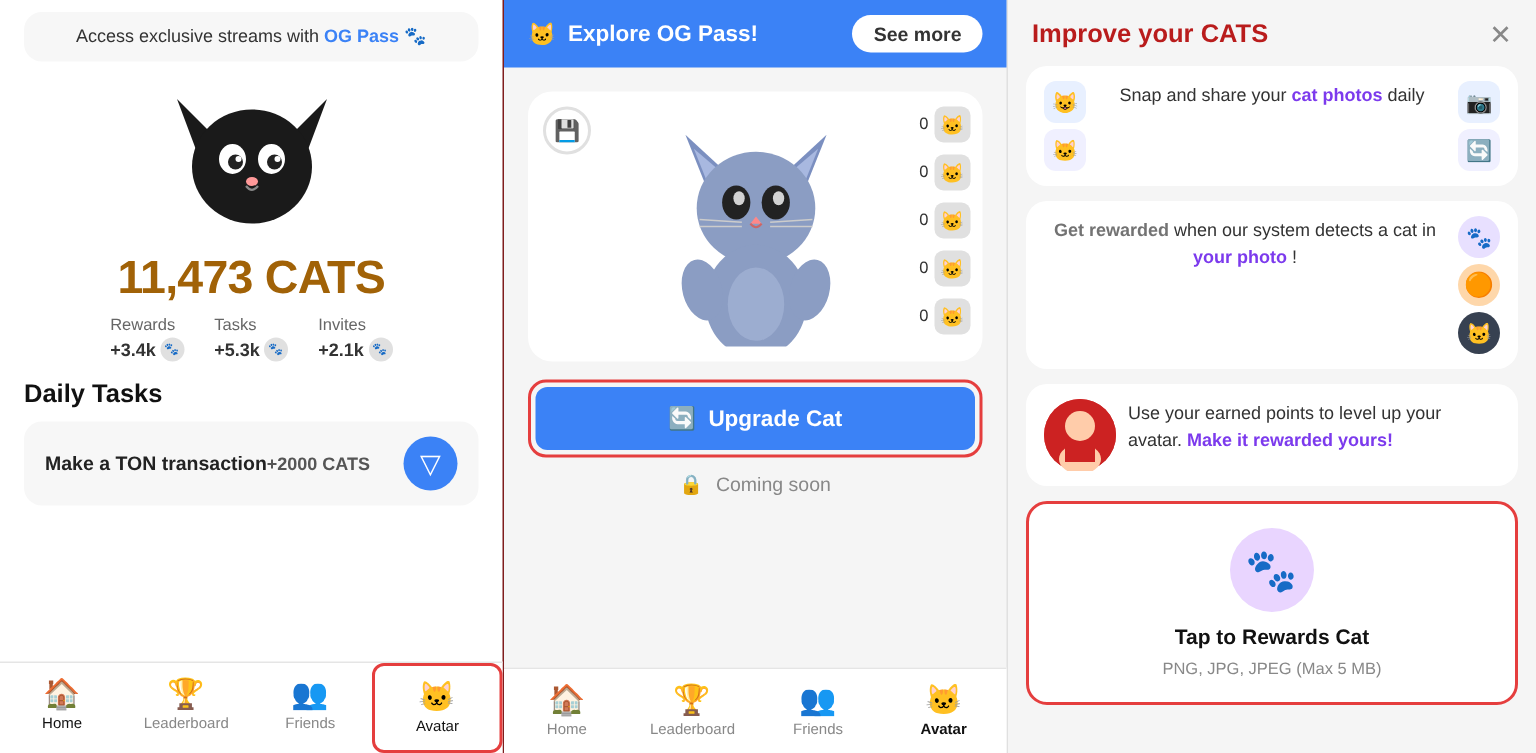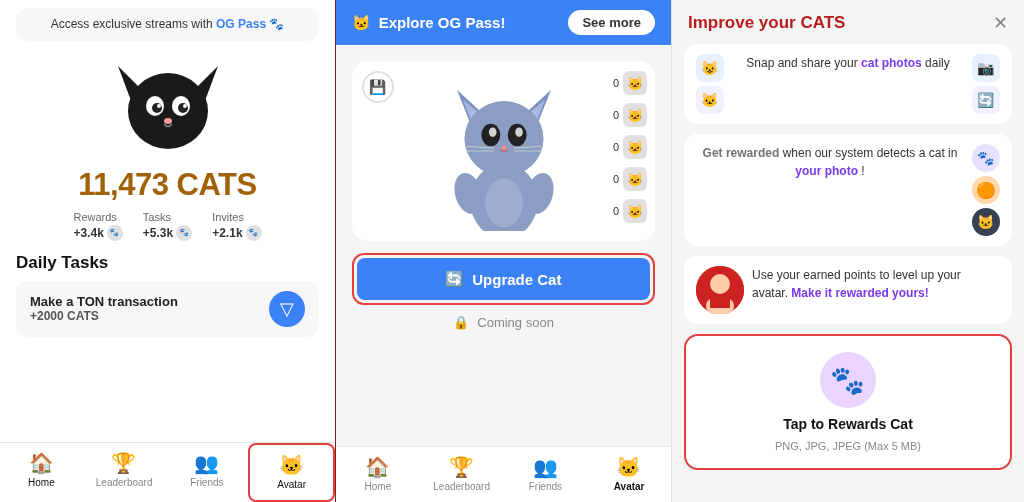--- a/index.html
+++ b/index.html
@@ -78,21 +78,21 @@
     }
     .task-card {
       background: #f7f7f7;
       border-radius: 12px;
       padding: 10px 14px;
       width: 100%;
       display: flex;
       align-items: center;
       justify-content: space-between;
     }
-    .task-info { display: flex; flex-direction: column; }
+    .task-info { display: flex; flex-direction: row; align-items: flex-end; }
     .task-title { font-size: 13px; font-weight: 600; color: #222; }
     .task-reward { font-size: 12px; color: #555; font-weight: bold; }
     .task-btn {
       background: #3b82f6;
       border: none;
       border-radius: 50%;
       width: 36px; height: 36px;
       display: flex; align-items: center; justify-content: center;
       cursor: pointer;
       color: white;

